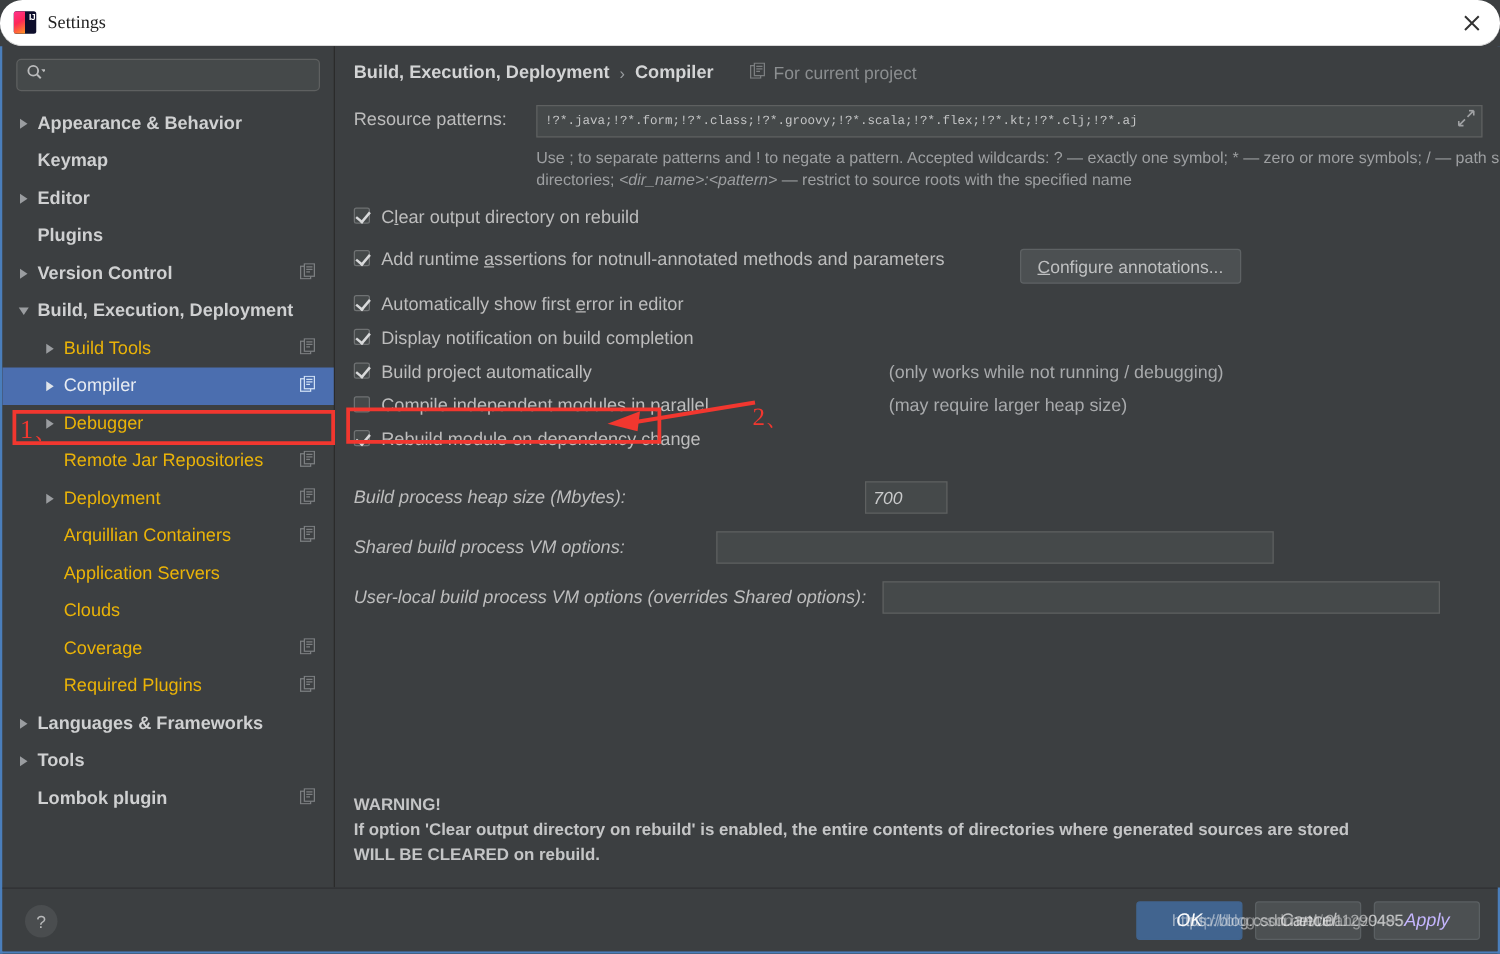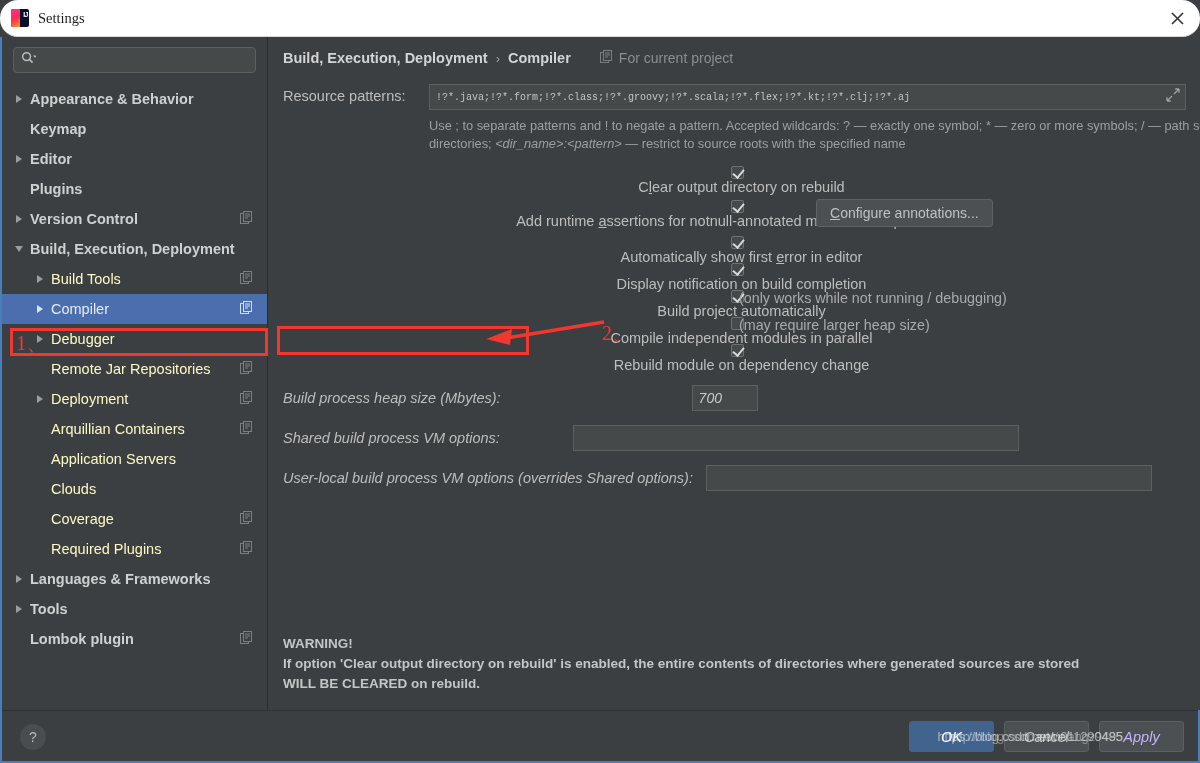--- a/index.html
+++ b/index.html
@@ -61,21 +61,21 @@
   .searchbox input{
     border:0; outline:0; background:transparent; color:#bbb;
     font-family:"Liberation Sans", sans-serif; font-size:12.5px;
     width:100%; padding:0;
   }
 
   .tree{ margin-top:11px; }
   .row{
     height:30px; display:flex; align-items:center;
     padding-left:10px; padding-right:10px; position:relative;
-    font-size:14.5px; color:#fef9c3; white-space:nowrap;
+    font-size:14.5px; color:#eab308; white-space:nowrap;
   }
   .row.bold{ font-weight:bold; color:#cfd0d1; }
   .row.sel{ background:#4b6eaf; color:#ffffff; }
   .row.sel .lbl{ color:#e8ecf2; }
   .arrow{
     width:13px; flex:none; display:flex; align-items:center;
     justify-content:center; margin-right:5px;
   }
   .arrow.noarrow{ }
   .tri-r{
@@ -142,22 +142,22 @@
 
   .helptext{
     margin:7px 0 0 160px; width:1010px;
     font-size:12.8px; line-height:18px; color:#9d9fa1;
   }
   .helptext i{ font-style:italic; }
 
   
   .cbgroup{ margin-top:13px; }
   .cbrow{
-    display:flex; align-items:center; height:27px;
-    margin-left:14px; position:relative;flex-direction:column;
+    display:flex; height:27px;
+    margin-left:14px; position:relative;
   }
   .cb{
     width:13px;height:13px;flex:none;margin-right:9px;
     border:1px solid #6f7273; background:#45494a; border-radius:2px;
     position:relative;
   }
   .cb.on:after{
     content:""; position:absolute; left:3px; top:0px;
     width:5px;height:9px; border-right:2px solid #d8d9da;
     border-bottom:2px solid #d8d9da; transform:rotate(40deg);
@@ -167,21 +167,21 @@
 
   .btn{
     background:#4c5052; border:1px solid #5e6264; border-radius:3px;
     color:#bfc0c1; font-size:14px; padding:5px 13px;
     font-family:"Liberation Sans", sans-serif;
   }
   .btn u{ text-decoration:underline; }
   .cfgbtn{ position:absolute; left:533px; top:-1px; }
 
   .hint{
-    position:absolute; left:456px; font-size:14.3px; color:#a8aaac; white-space:nowrap;
+    position:absolute; left:428px; font-size:14.3px; color:#a8aaac; white-space:nowrap;
   }
 
   
   .frow{ display:flex; align-items:center; margin:14px 0 0 14px; height:26px;font-style:italic; }
   .flabel{ font-size:14.5px; color:#bdbdbd; white-space:nowrap; }
   .finput{
     background:#45494a; border:1px solid #5e6060; height:26px;
     display:flex; align-items:center; padding:0 6px;
     color:#c8c9ca; font-size:14px;
     font-family:"Liberation Sans", sans-serif;

